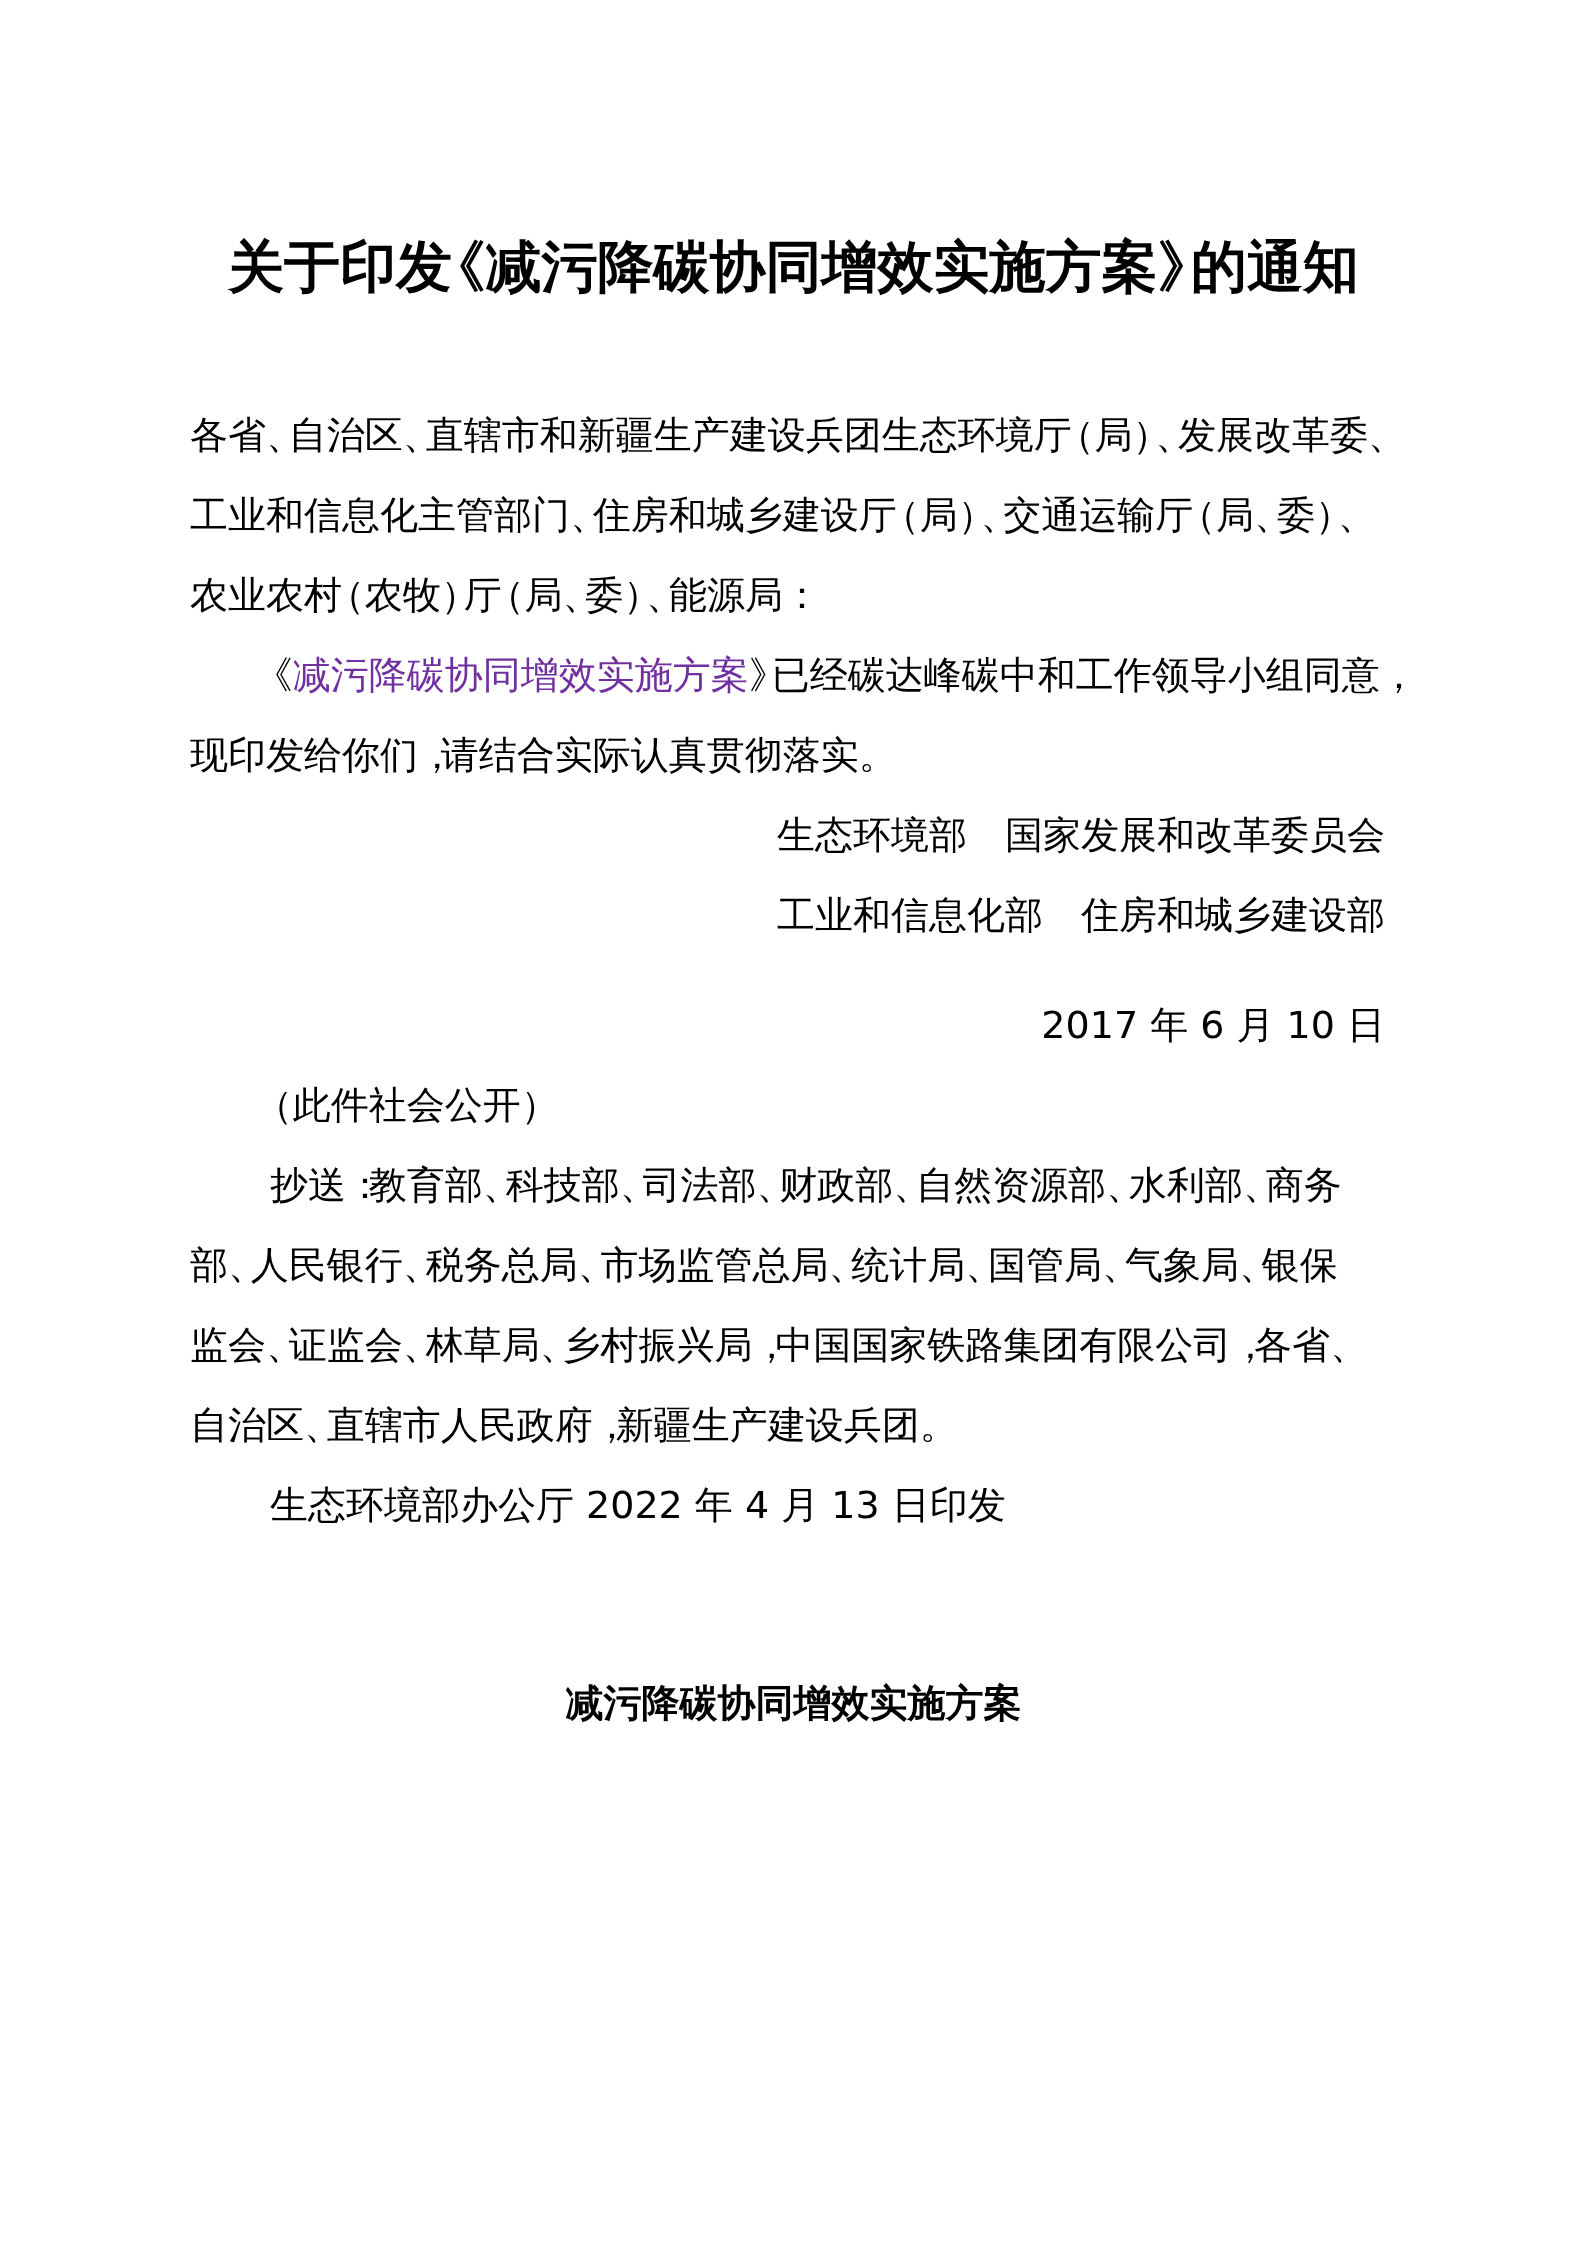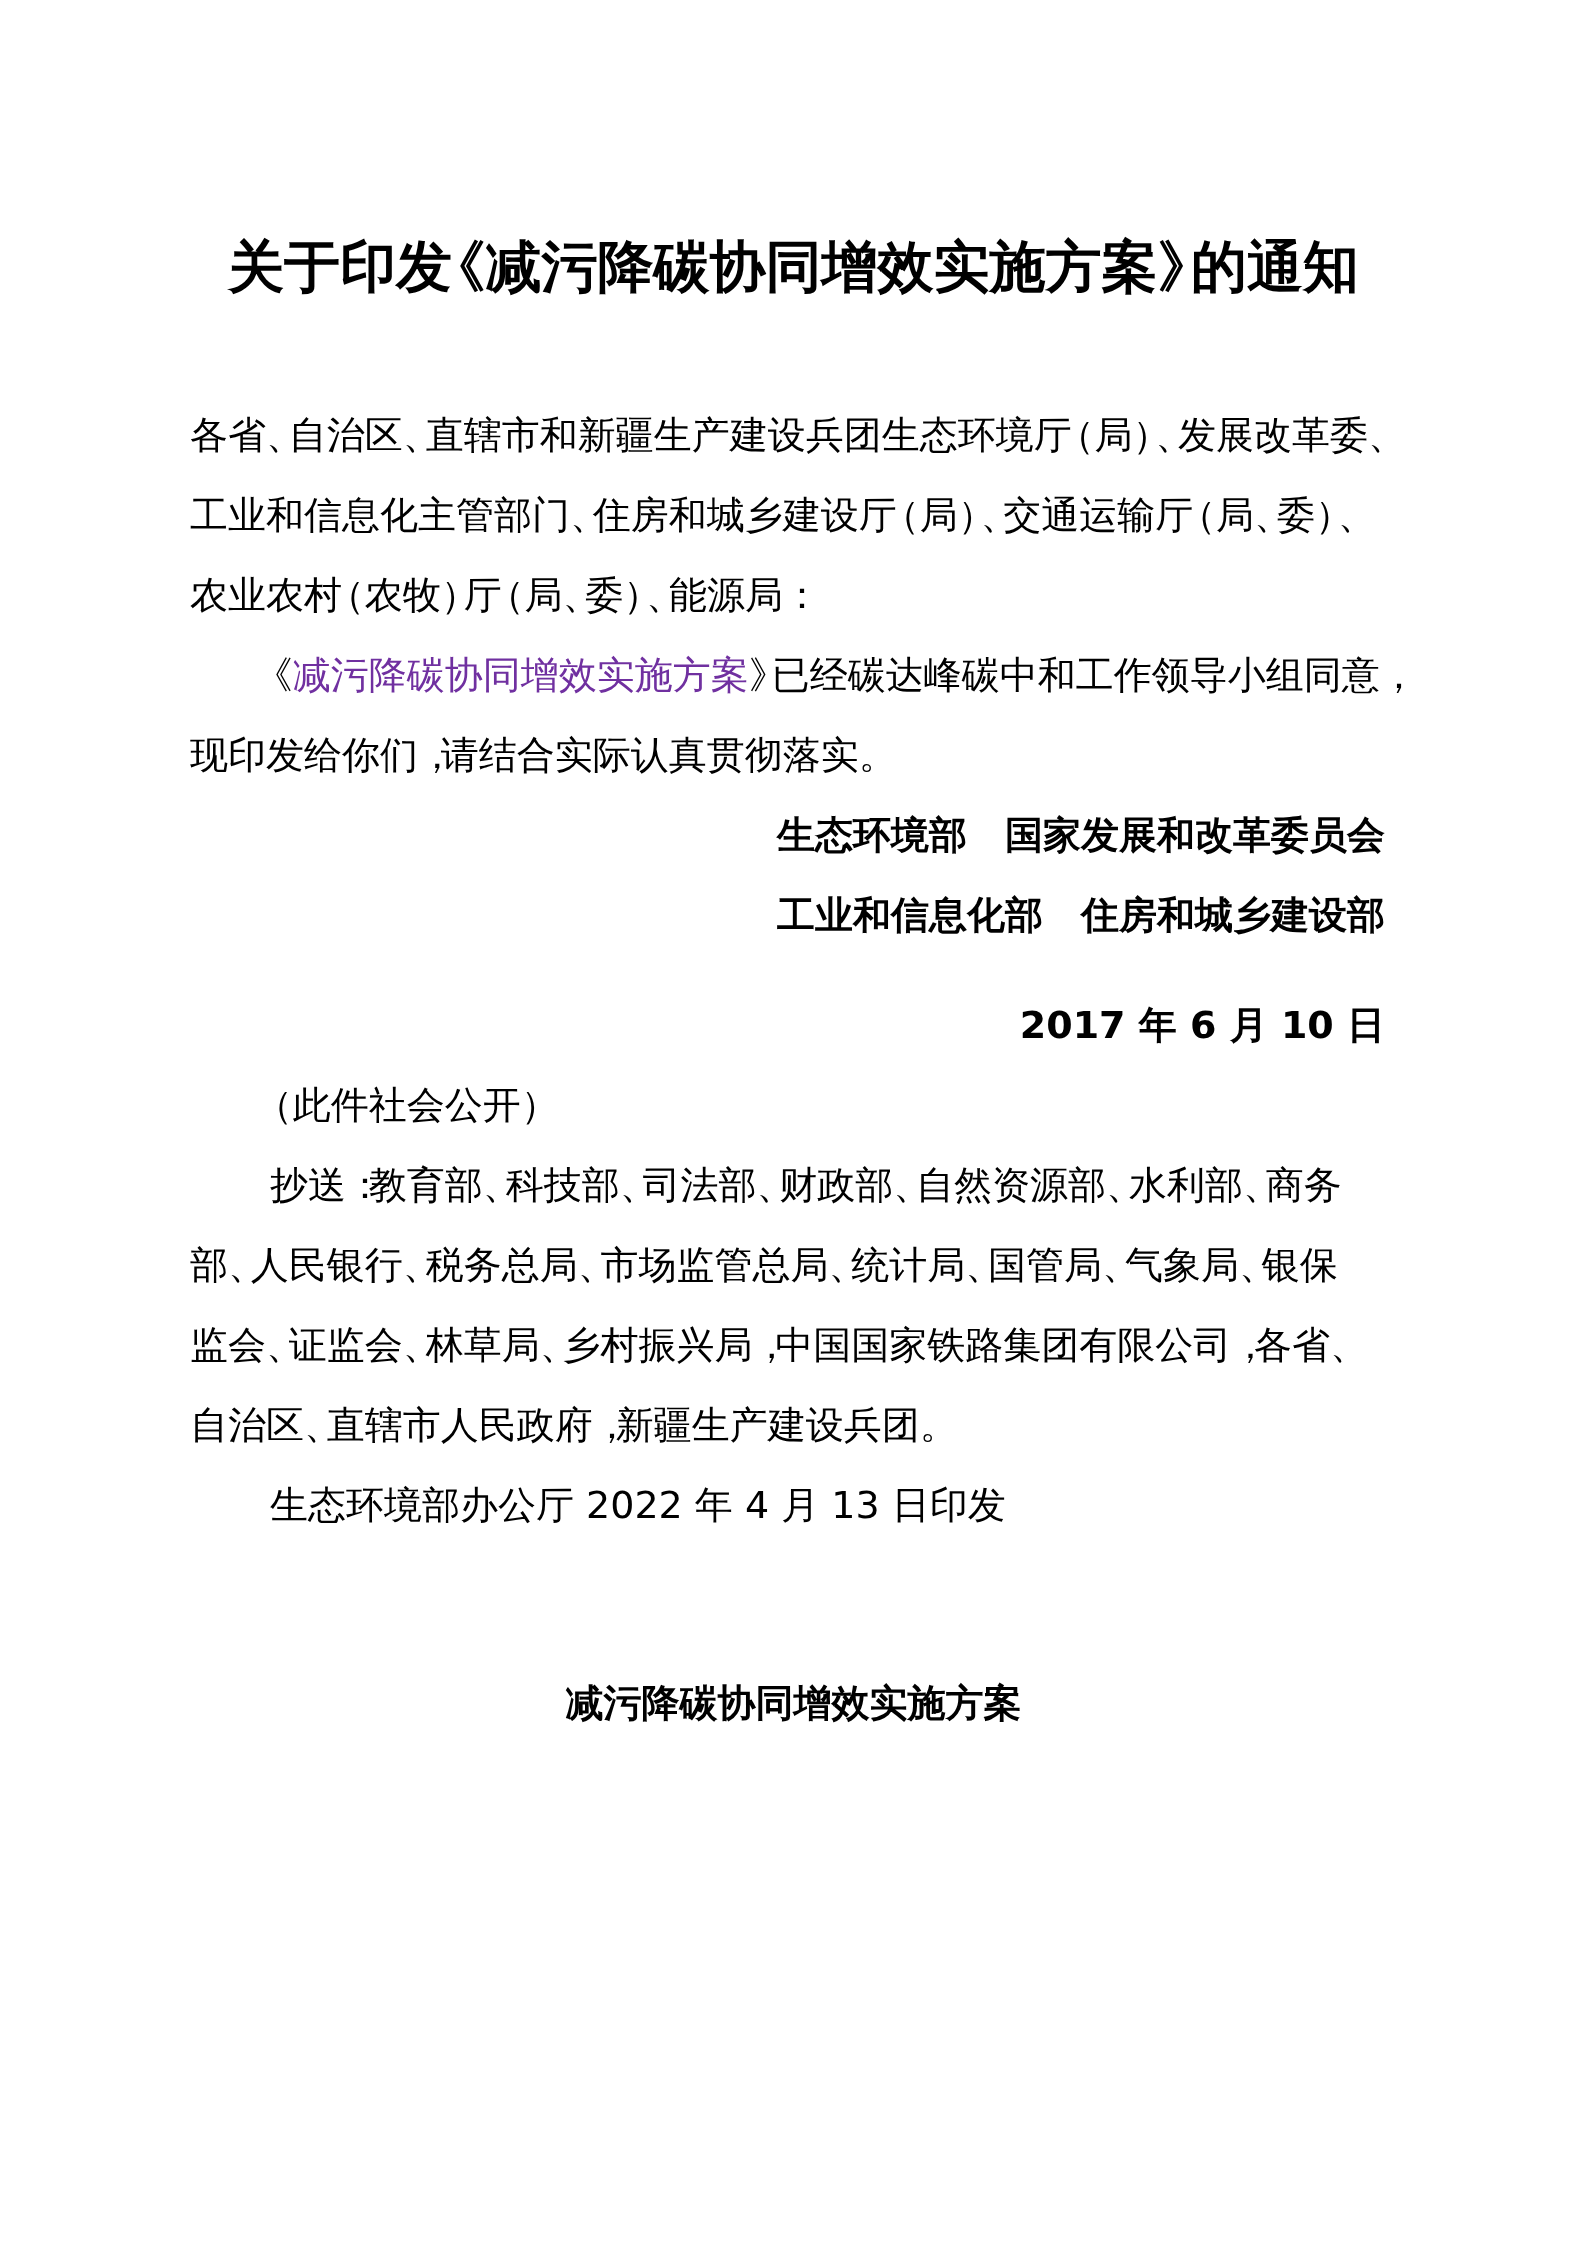--- a/index.html
+++ b/index.html
@@ -23,21 +23,21 @@
     text-align: center;
     white-space: nowrap;
     margin-bottom: 96px;
   }
   .line {
     font-size: 38px;
     line-height: 80px;
     white-space: nowrap;
   }
   .indent { text-indent: 80px; }
-  .sig { text-align: right; padding-right: 12px; font-weight: bold; }
+  .sig { text-align: right; padding-right: 12px; }
   .date-line { margin-top: 30px; }
   .attachment-title {
     font-size: 38px;
     font-weight: bold;
     line-height: 80px;
     text-align: center;
     white-space: nowrap;
     margin-top: 118px;
   }
   .link { color: #7030A0; }

